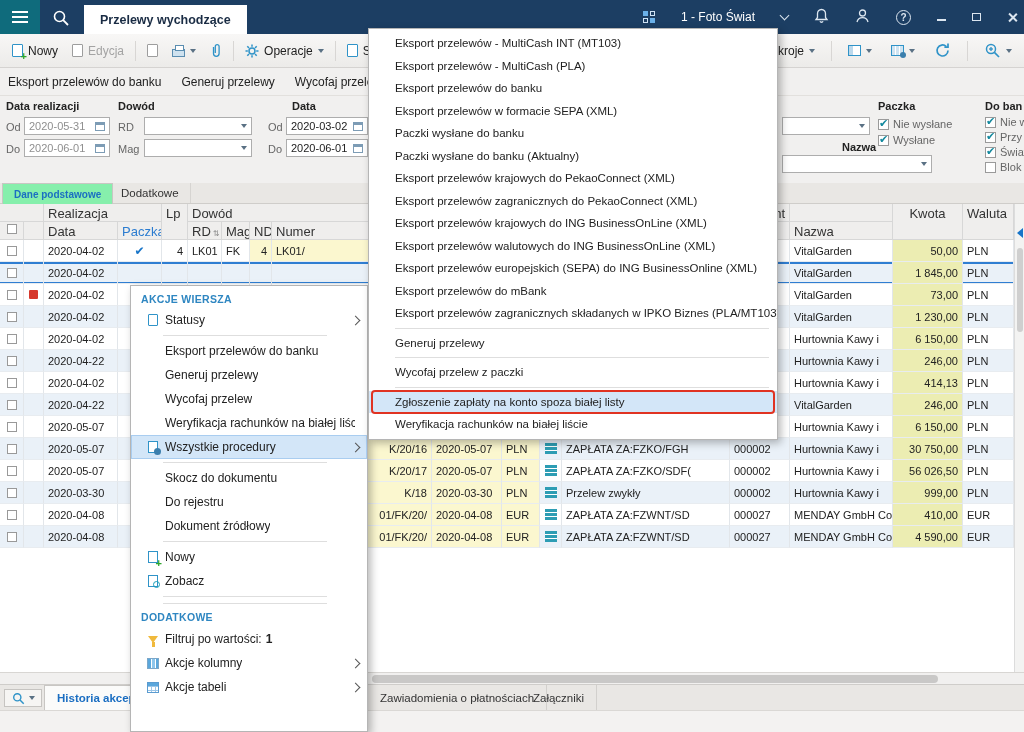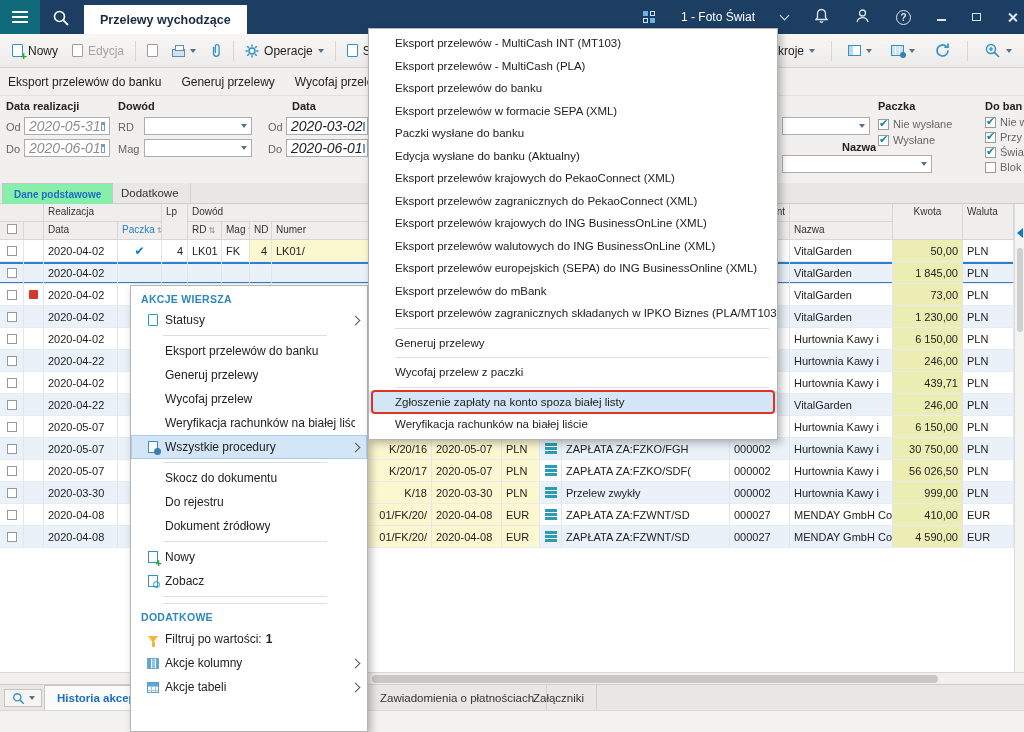--- a/index.html
+++ b/index.html
@@ -49,22 +49,22 @@
 
   
   .actionbar{position:absolute;top:68px;left:0;width:1024px;height:28px;box-sizing:border-box;background:#f1f0ef;
     display:flex;align-items:center;gap:20px;padding:0 8px;font-size:12px;border-bottom:1px solid #e2e0dd;}
   .abtn{cursor:pointer;color:#222;white-space:nowrap;}
 
   
   .filterbar{position:absolute;top:96px;left:0;width:1024px;height:87px;background:#f1f0ef;border-bottom:1px solid #d0cecb;}
   .flabel{position:absolute;font-weight:bold;font-size:11px;color:#222;white-space:nowrap;}
   .fsmall{position:absolute;font-size:11px;color:#666;}
-  .finput{position:absolute;height:18px;background:#fff;border:1px solid #adadad;font-size:14px;
-    display:flex;align-items:center;padding:0 4px;box-sizing:border-box;white-space:nowrap;font-style:italic;}
+  .finput{position:absolute;height:18px;background:#fff;border:1px solid #adadad;font-size:11px;
+    display:flex;align-items:center;padding:0 4px;box-sizing:border-box;white-space:nowrap;}
   .finput.disabled{color:#8f8f8f;}
   .cal{margin-left:auto;width:10px;height:9px;border:1px solid #7d9cb5;border-top:3px solid #7d9cb5;box-sizing:border-box;}
   .fsel .dd{margin-left:auto;}
   .fchk{position:absolute;display:flex;align-items:center;gap:4px;font-size:11px;color:#666;white-space:nowrap;}
   .box{width:11px;height:11px;border:1px solid #9a9a9a;background:#fff;position:relative;box-sizing:border-box;flex:0 0 auto;}
   .box.checked::before{content:"✔";position:absolute;left:0;top:-3px;font-size:11px;color:#13899e;}
   .expander{position:absolute;left:960px;top:163px;width:20px;height:17px;border:1px solid #c6c4c1;background:#f7f6f4;
     display:flex;flex-direction:column;align-items:center;justify-content:center;gap:1px;cursor:pointer;}
   .expander .chv{border-color:#4a8fa8;margin-top:-2px;}
 
@@ -72,21 +72,21 @@
   .vtabs{position:absolute;top:183px;left:0;width:1024px;height:21px;background:#e9e7e4;border-bottom:1px solid #cfcdca;box-sizing:border-box;}
   .vtab1{position:absolute;left:2px;top:0;height:21px;padding:0 11px;background:#86efac;border:1px solid #c8c6c3;border-bottom:none;
     display:flex;align-items:center;color:#1b6ec2;font-weight:bold;font-size:10px;box-sizing:border-box;cursor:pointer;}
   .vtab2{position:absolute;left:110px;top:0;height:20px;padding:0 11px;display:flex;align-items:center;color:#333;font-size:11.5px;
     border-right:1px solid #d6d4d1;cursor:pointer;}
 
   
   .grid{position:absolute;top:204px;left:0;width:1024px;height:468px;background:#fff;overflow:hidden;}
   .ghead{position:absolute;top:0;left:0;width:1014px;height:36px;background:#efeeed;border-bottom:1px solid #c9c9c9;box-sizing:border-box;}
   .gh{position:absolute;box-sizing:border-box;border-right:1px solid #d7d7d7;border-bottom:1px solid #d7d7d7;
-    font-size:10px;color:#333;padding:2px 4px;overflow:hidden;white-space:nowrap;background:#efeeed;}
+    font-size:13px;color:#333;padding:2px 4px;overflow:hidden;white-space:nowrap;background:#efeeed;}
   .gh .srt::after{content:"⇅";font-size:8px;color:#8a8a8a;margin-left:2px;}
   .h-blue{color:#2b7cd0;}
   .rstrip{position:absolute;right:0;top:0;width:10px;height:468px;background:#f3f3f2;border-left:1px solid #dcdcdc;box-sizing:border-box;}
   .colnav{position:absolute;right:1px;top:24px;width:0;height:0;border-top:5px solid transparent;border-bottom:5px solid transparent;border-right:6px solid #1774c8;}
   .vthumb{position:absolute;right:1px;top:44px;width:6px;height:84px;background:#cfcfcf;border-radius:3px;}
 
   .rows{position:absolute;top:36px;left:0;width:1014px;}
   .grow{position:relative;display:flex;height:22px;box-sizing:border-box;}
   div.grow:nth-of-type(odd){background:#fff;}
   div.grow:nth-of-type(even){background:#eaf1f8;}
@@ -565,21 +565,21 @@
           <span class="c c-rd"></span>
           <span class="c c-mag"></span>
           <span class="c c-nd"></span>
           <span class="c c-numer"></span>
           <span class="c c-date2"></span>
           <span class="c c-cur2"></span>
           <span class="c c-icon"></span>
           <span class="c c-title"></span>
           <span class="c c-konto"></span>
           <span class="c c-name">Hurtownia Kawy i</span>
-          <span class="c c-amt">439,71</span>
+          <span class="c c-amt">414,13</span>
           <span class="c c-cur">PLN</span>
         </div>
 
         <div class="grow">
           <span class="c c-sel">
             <span class="rowchk"></span>
           </span>
           <span class="c c-ind"></span>
           <span class="c c-date">2020-04-22</span>
           <span class="c c-paczka"></span>
@@ -1109,21 +1109,21 @@
           <span class="sm-label">Eksport przelewów w formacie SEPA (XML)</span>
         </div>
 
         <div class="sm-item">
 
           <span class="sm-label">Paczki wysłane do banku</span>
         </div>
 
         <div class="sm-item">
 
-          <span class="sm-label">Edycja wysłane do banku (Aktualny)</span>
+          <span class="sm-label">Paczki wysłane do banku (Aktualny)</span>
         </div>
 
         <div class="sm-item">
 
           <span class="sm-label">Eksport przelewów krajowych do PekaoConnect (XML)</span>
         </div>
 
         <div class="sm-item">
 
           <span class="sm-label">Eksport przelewów zagranicznych do PekaoConnect (XML)</span>

